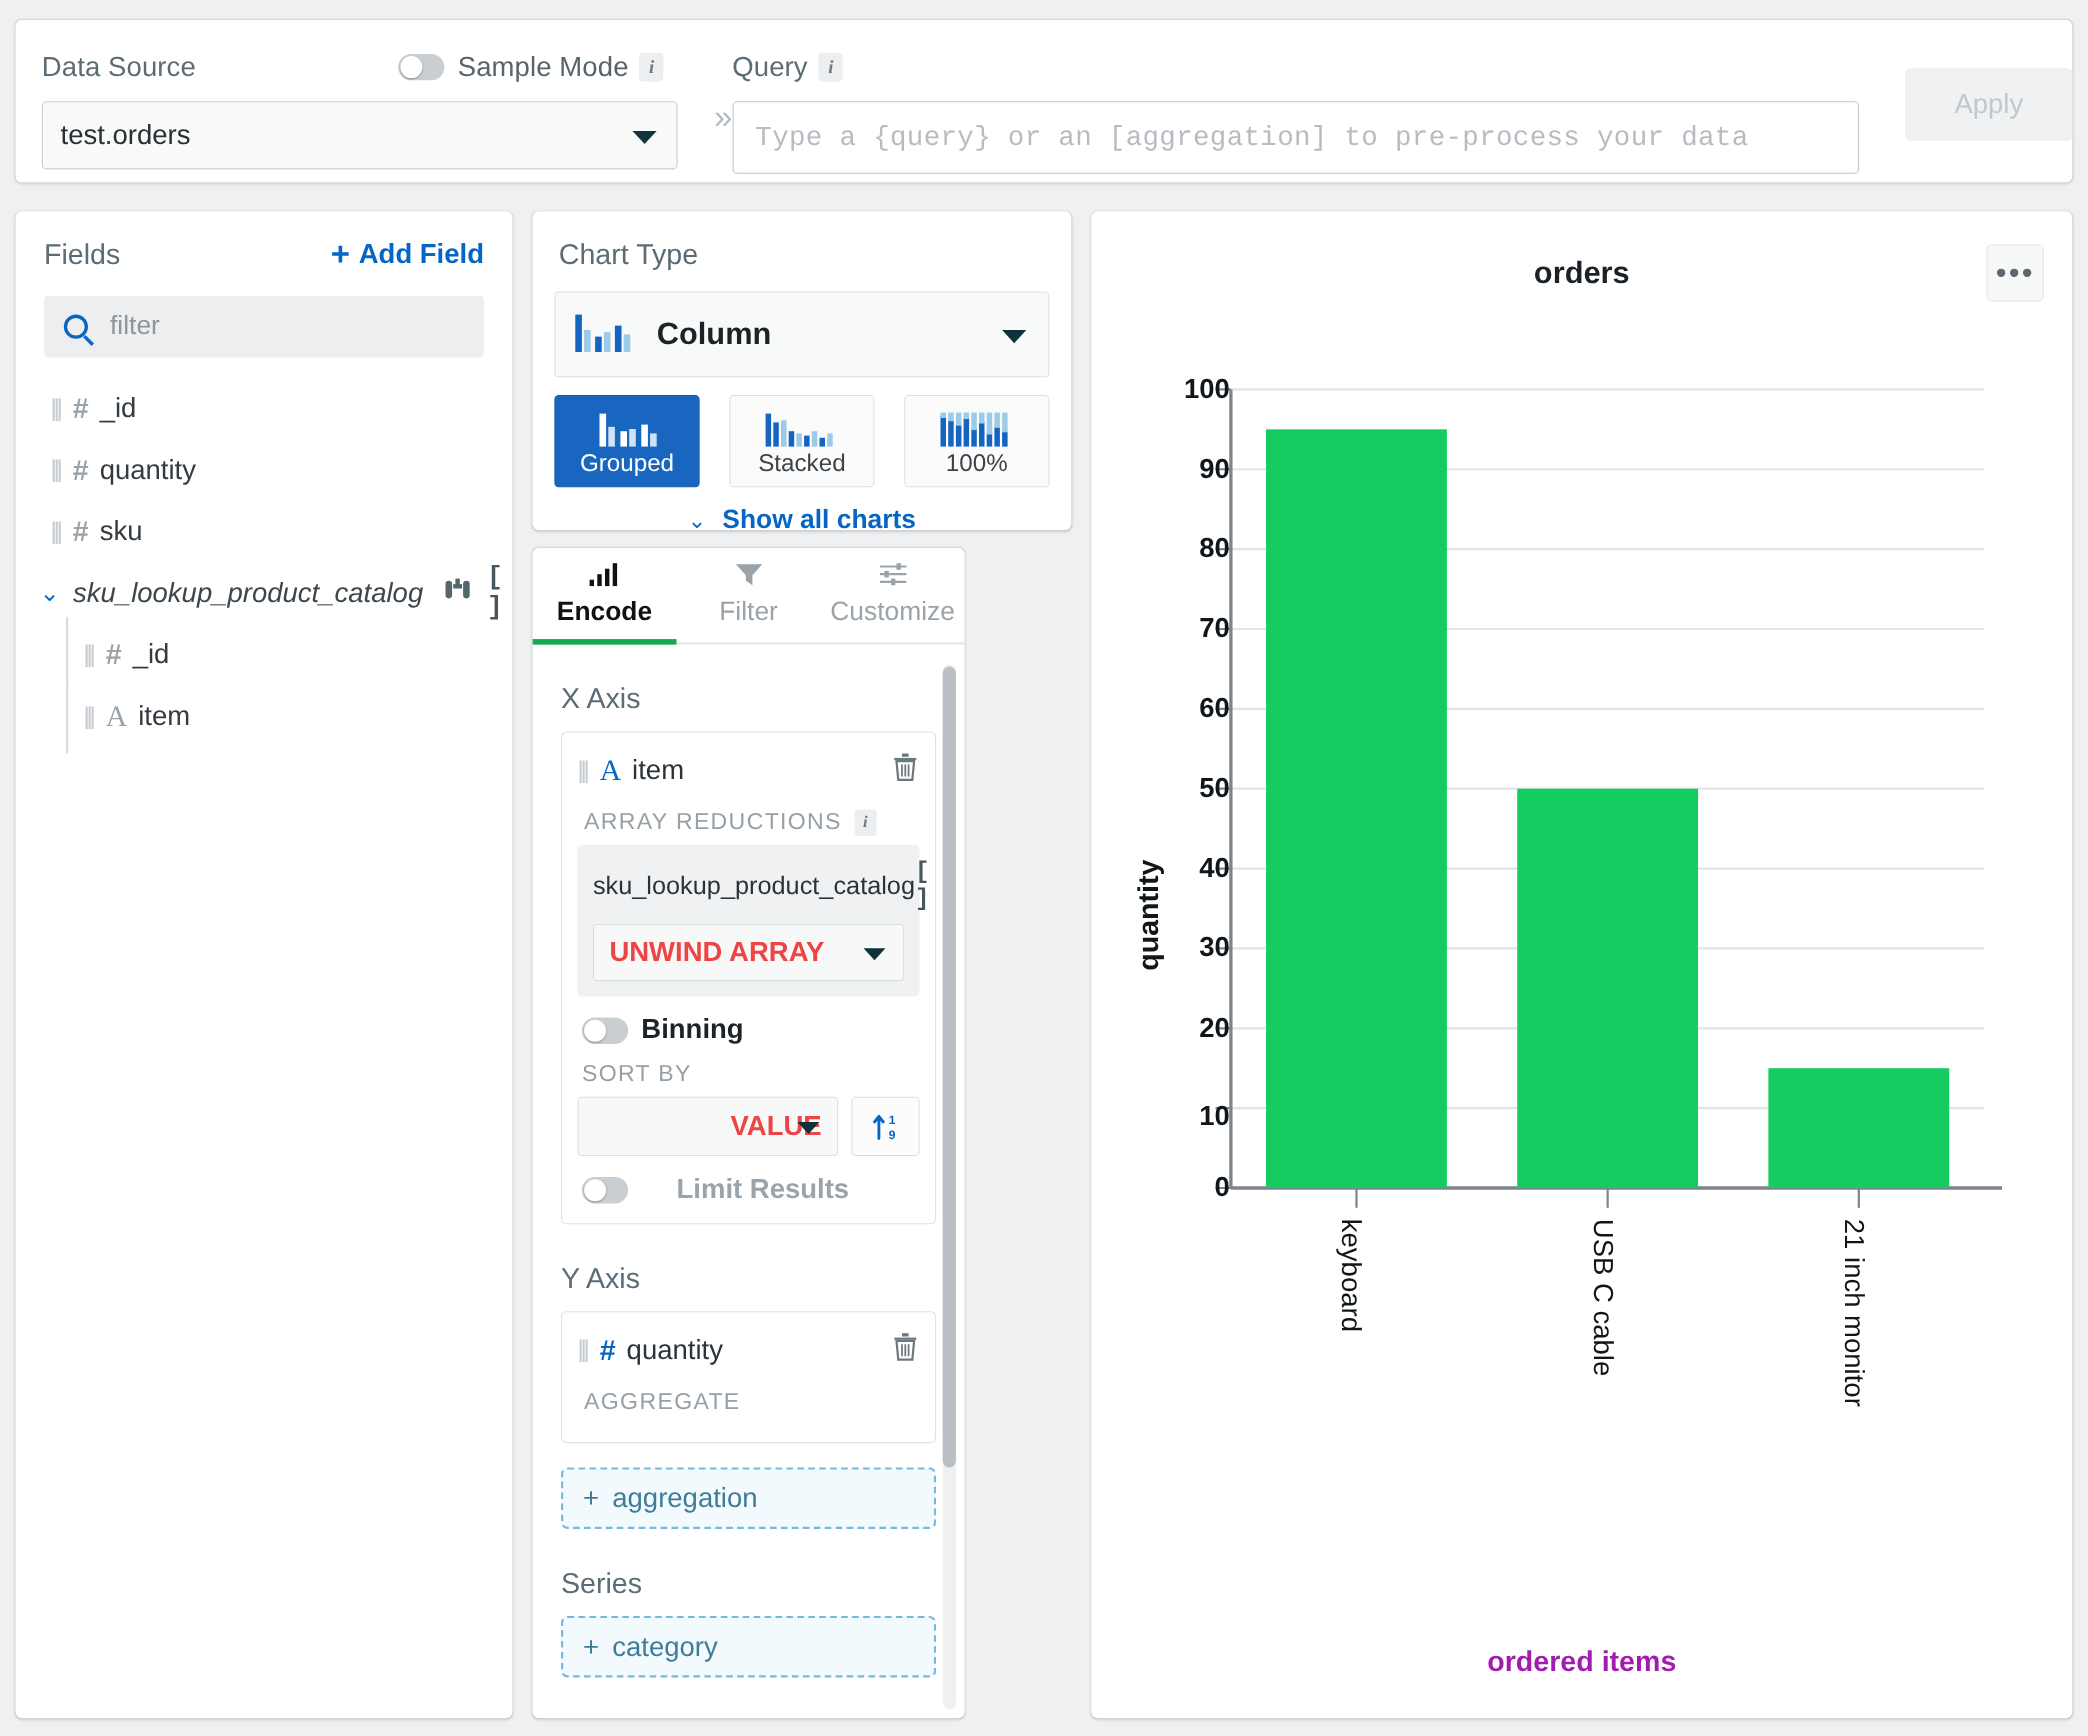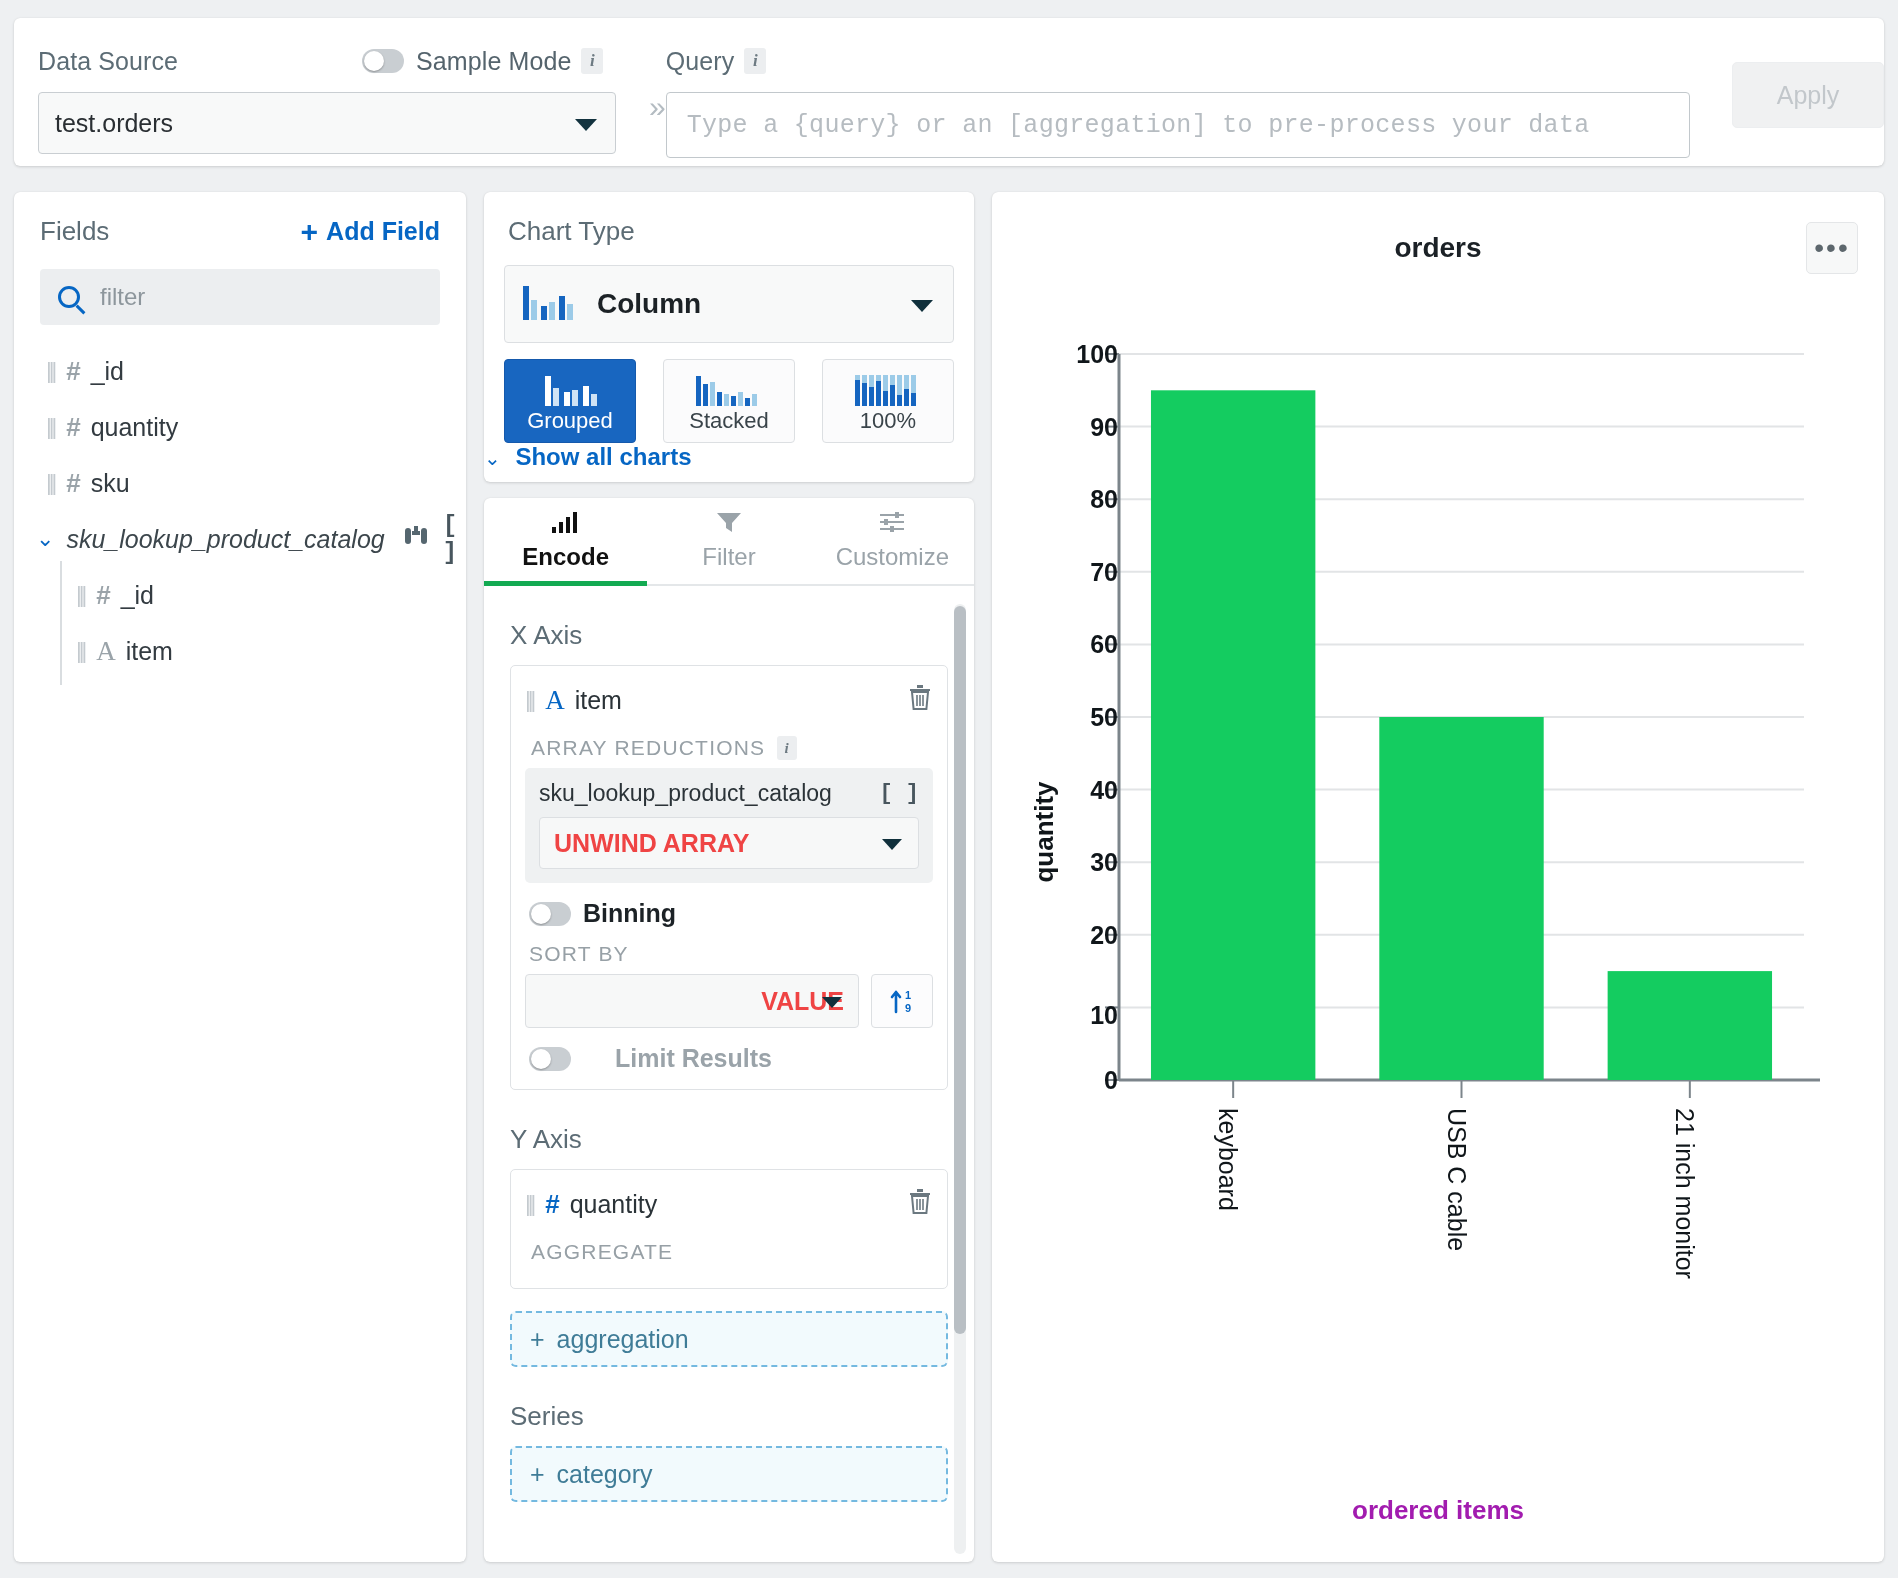--- a/index.html
+++ b/index.html
@@ -117,26 +117,26 @@
   .seg-row { display: flex; gap: 27px; margin: 16px 20px 0 20px; }
   .seg {
     flex: 1; height: 84px; border: 1px solid #dcdfe2; background: #fbfbfc; border-radius: 4px;
     display: flex; flex-direction: column; align-items: center; justify-content: flex-end;
     padding-bottom: 8px; position: relative;
   }
   .seg.active { background: #1866c0; border-color: #1559ac; }
   .seg .seg-lbl { font-size: 22px; color: #3a444a; }
   .seg.active .seg-lbl { color: #fff; }
   .show-all {
-    text-align: left; color: #0666c4; font-size: 24px; font-weight: bold;
+    text-align: center; margin-top: 16px; color: #0666c4; font-size: 24px; font-weight: bold;
   }
   .show-all .c { font-weight: normal; margin-right: 8px; font-size: 20px; }
 
   
-  #encode-card { left: 470px; top: 306px; width: 490px; height: 1064px; overflow: hidden; }
+  #encode-card { left: 470px; top: 306px; width: 393px; height: 1064px; overflow: hidden; }
   .tabs { display: flex; height: 88px; border-bottom: 2px solid #e4e7e9; }
   .tab { flex: 1; display: flex; flex-direction: column; align-items: center; justify-content: center; position: relative; }
   .tab .t-icon { font-size: 22px; margin-bottom: 4px; color: #9aa3a9; }
   .tab .t-lbl { font-size: 24px; color: #9aa3a9; }
   .tab.active .t-lbl { color: #111; font-weight: bold; }
   .tab.active .t-icon { color: #111; }
   .tab.active::after { content: ""; position: absolute; left: 0; right: 0; bottom: -2px; height: 5px; background: #13aa52; }
 
   .encode-body { padding: 34px 26px 0 26px; position: relative; height: 976px; }
   .sec-title { font-size: 26px; color: #5c6c75; margin-bottom: 14px; }

